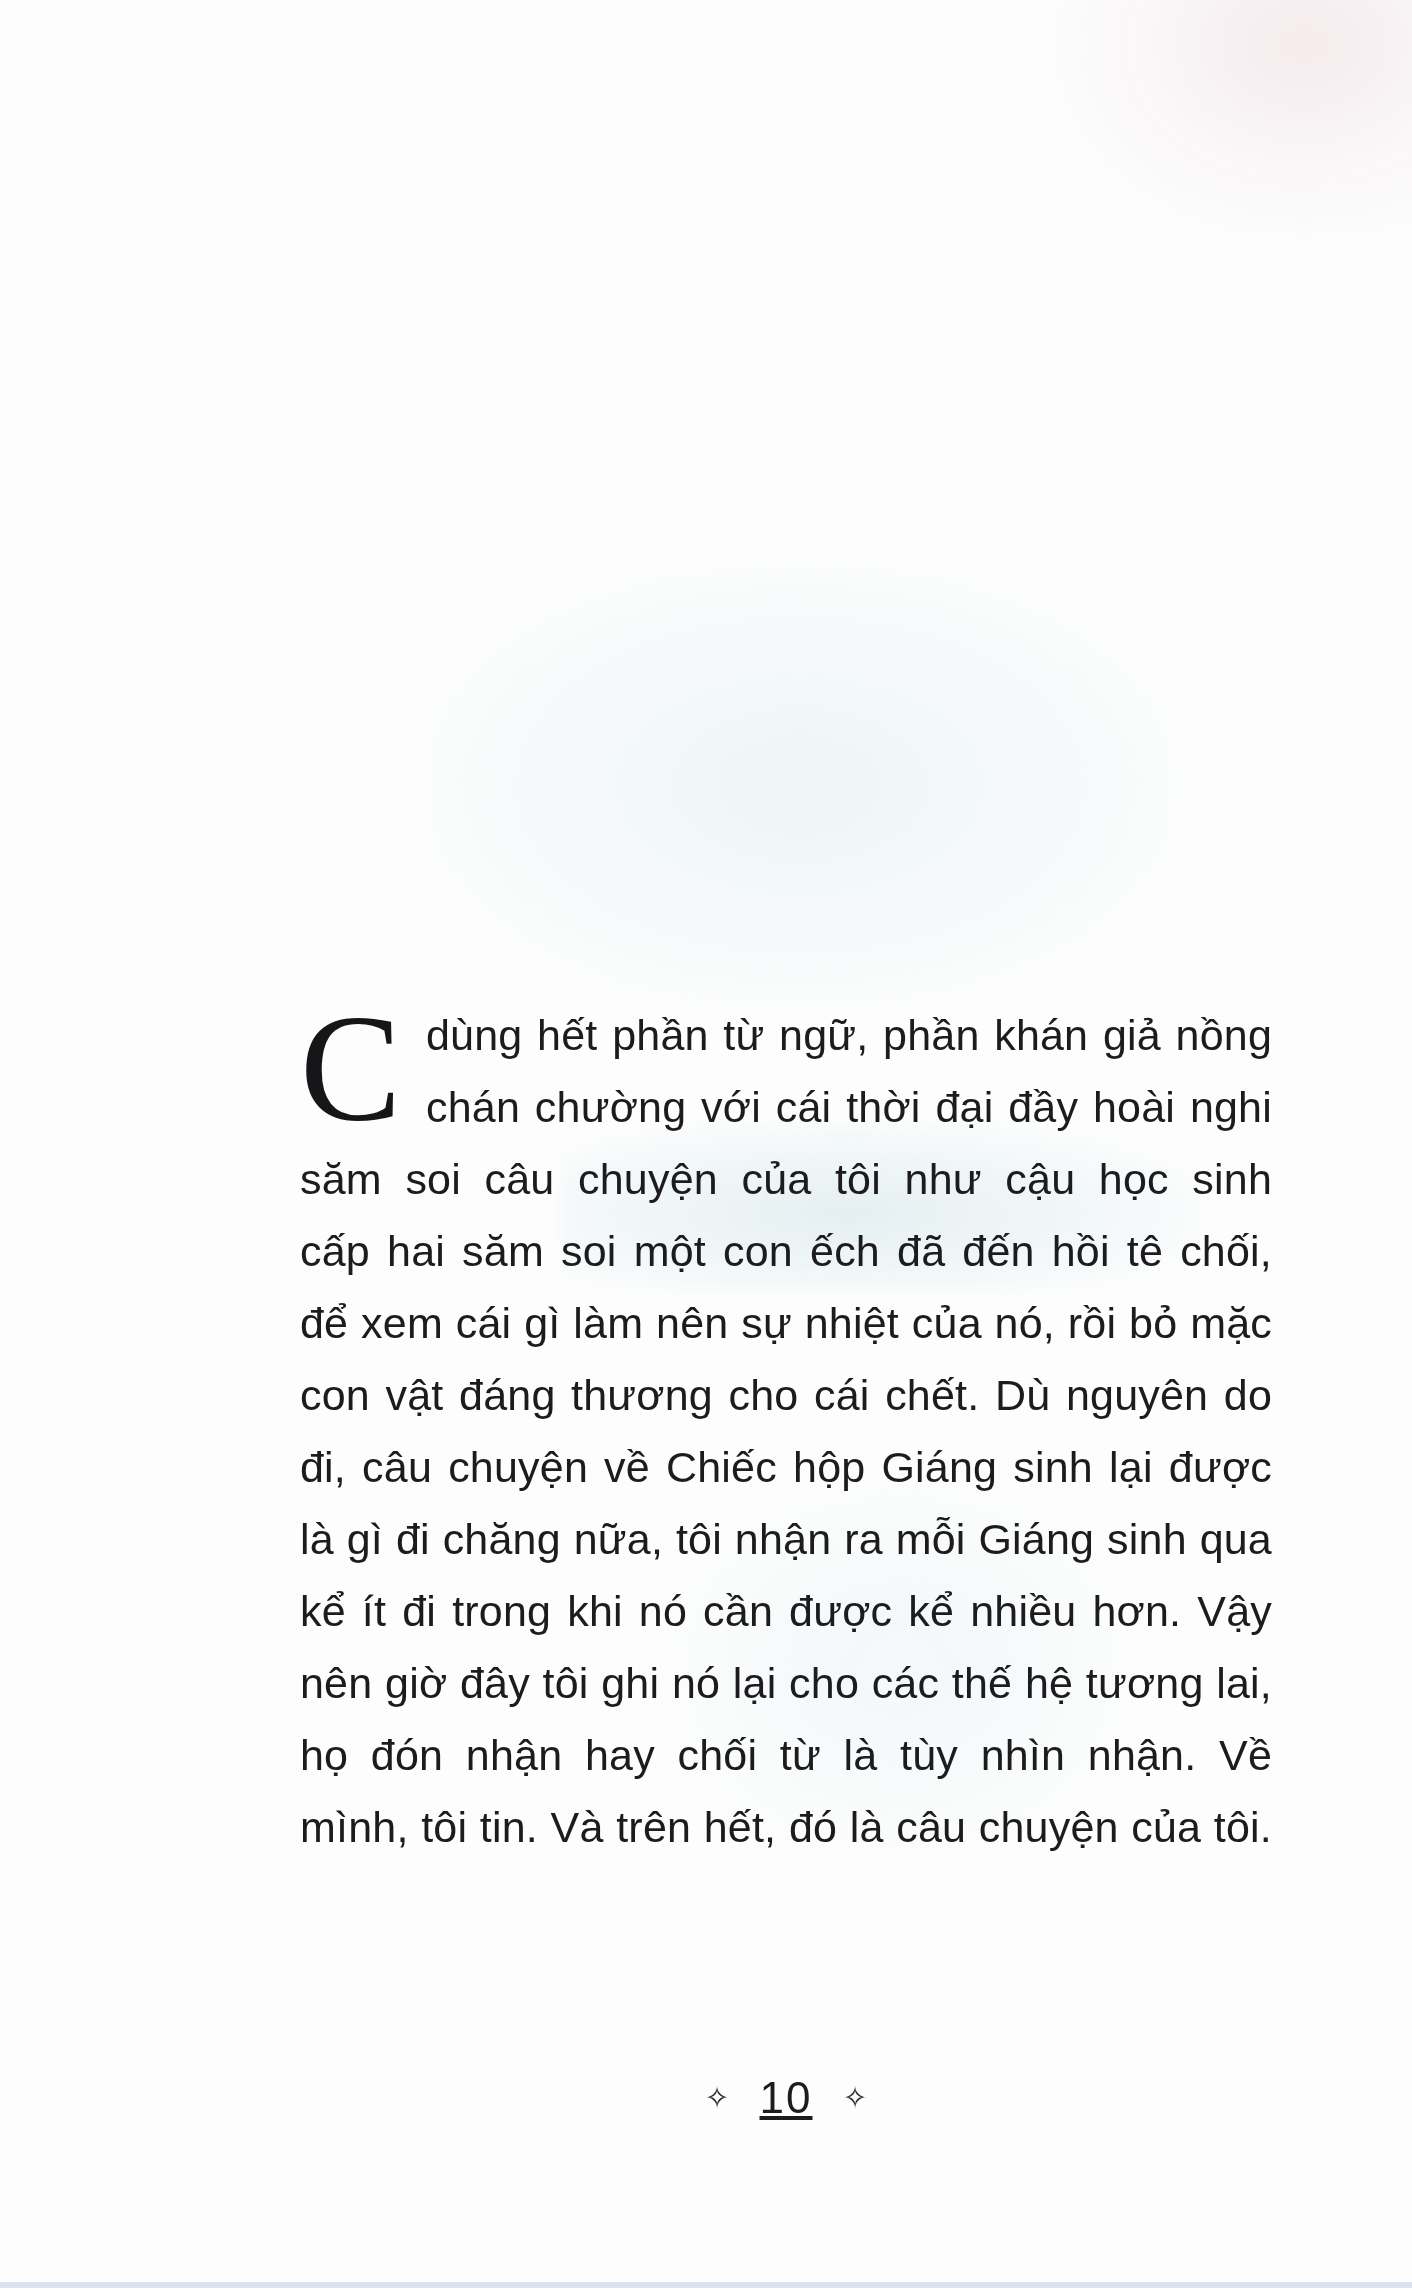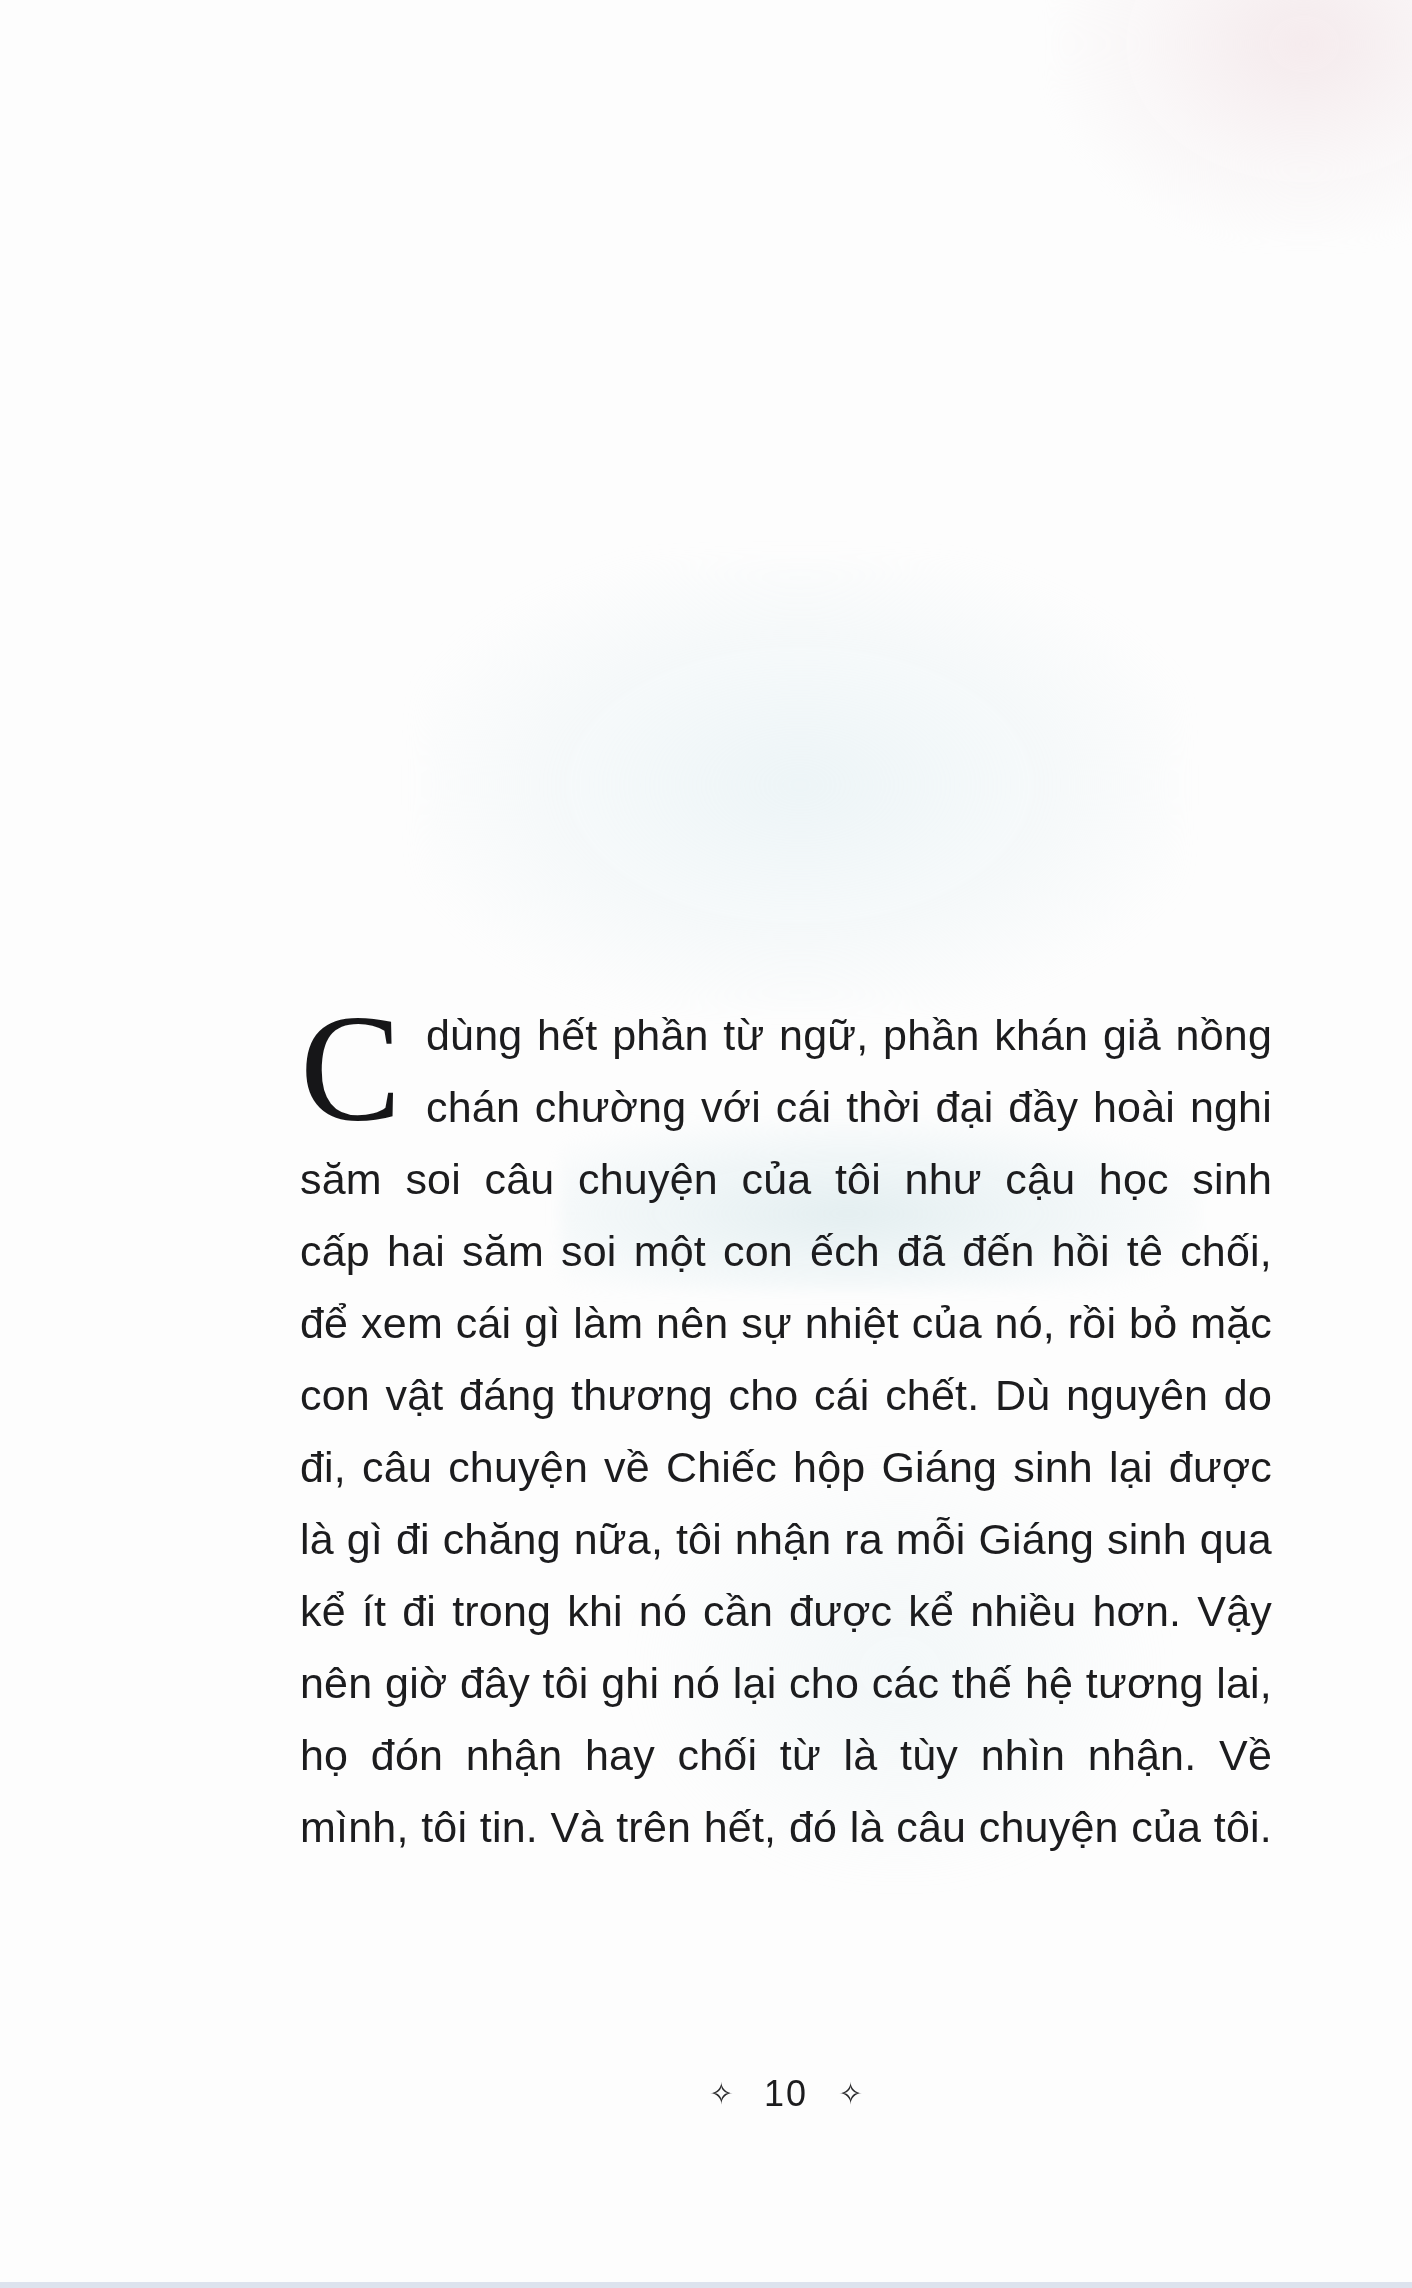--- a/index.html
+++ b/index.html
@@ -115,23 +115,24 @@
     justify-content: center;
     gap: 30px;
     color: #1c1c1e;
   }
   .folio .ornament {
     font-size: 30px;
     line-height: 1;
     color: #2a2a2c;
   }
   .folio .number {
-    font-size: 36px;
+    font-size: 44px;
     line-height: 1;
     letter-spacing: 2px;
+    text-decoration: underline;
   }
 </style>
 </head>
 <body>
 
 <div class="page">
 
   <div class="artifact-topright"></div>
   <div class="watermark-a"></div>
   <div class="watermark-b"></div>

